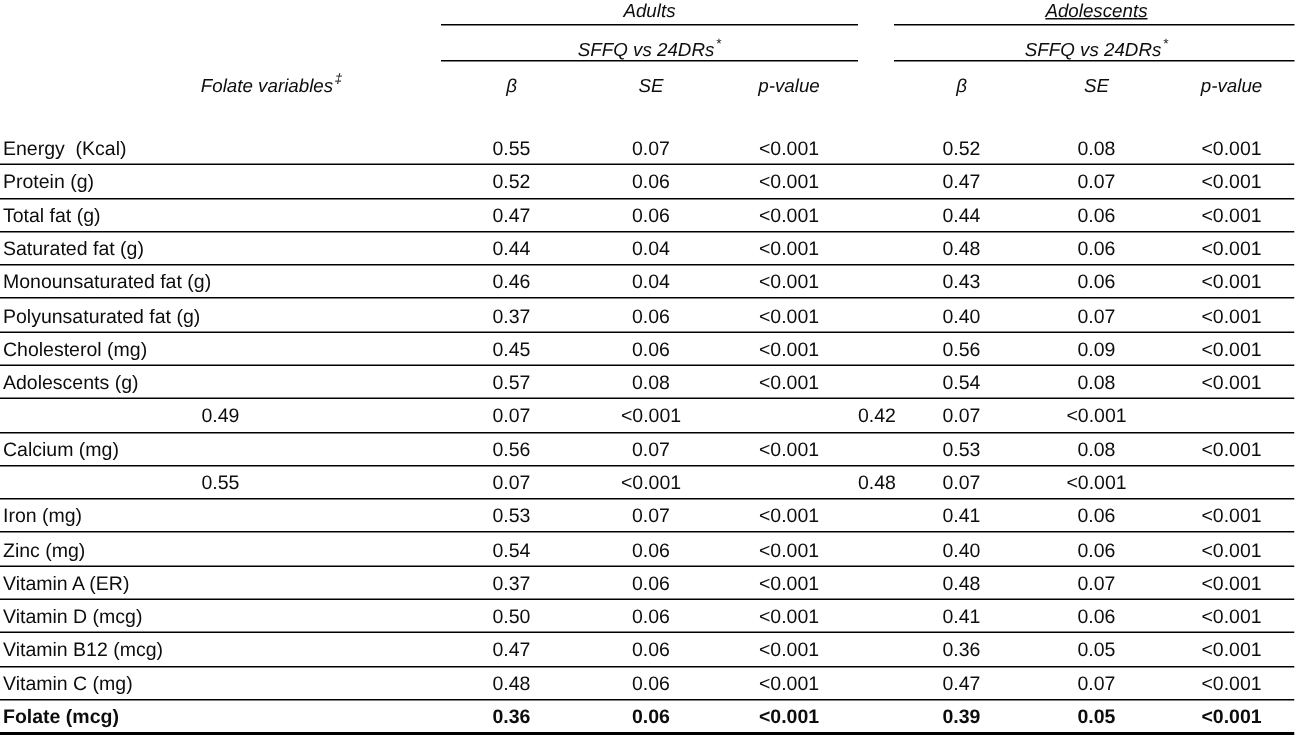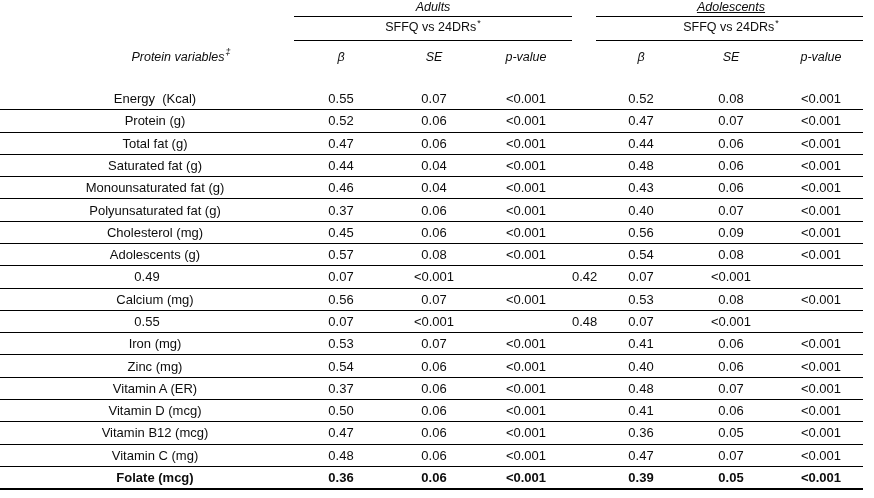--- a/index.html
+++ b/index.html
@@ -23,40 +23,40 @@
   .hA .spanner-adults, .hA .spanner-adol {
     border-bottom: 1px solid #000;
     display: flex; align-items: flex-start; justify-content: center;
     font-style: italic; font-size: 12.5px; line-height: 15px;
   }
   .hB { height: 24px; }
   .hB .sub-adults { grid-column: 2 / span 3; }
   .hB .sub-adol   { grid-column: 6 / span 3; }
   .hB .sub-adults, .hB .sub-adol {
     border-bottom: 1px solid #000;
-    display: flex; align-items: flex-start; justify-content: center;
-    font-size: 12.5px; padding-top: 3px;
+    display: flex; align-items: flex-end; justify-content: center;
+    font-style: italic; font-size: 12.5px; padding-top: 3px;
   }
   .hC { height: 25px; font-style: italic; font-size: 12.5px; }
   .hC .cell { display: flex; align-items: center; justify-content: center; padding-top: 6px; }
   .hC .label-head { justify-content: center; padding-left: 68px; }
   .spacer { height: 22px; }
   sup { font-size: 9px; line-height: 0; vertical-align: super; margin-left: 1px; }
   
   .tbody { height: 402px; display: flex; flex-direction: column; }
   .row {
     flex: 1 1 0;
     display: grid;
     grid-template-columns: 294px 94px 92px 92px 24px 90px 90px 90px 8px;
     border-bottom: 1px solid #000;
     align-items: center;
     font-size: 13px;
   }
   .row:last-child { border-bottom: 2px solid #000; font-weight: bold; }
-  .row .lbl { padding-left: 16px; white-space: nowrap; text-align: center; }
+  .row .lbl { padding-left: 2px; white-space: nowrap; }
   .num { text-align: center; }
 </style>
 </head>
 <body>
 
 <div class="page">
 
   <div class="grid hA">
     <div></div>
     <div class="spanner-adults">
@@ -74,21 +74,21 @@
       <span><span>SFFQ vs 24DRs</span><sup>*</sup></span>
     </div>
     <div style="grid-column:5"></div>
     <div class="sub-adol">
       <span><span>SFFQ vs 24DRs</span><sup>*</sup></span>
     </div>
   </div>
 
   <div class="grid hC">
     <div class="cell label-head">
-      <span><span>Protein variables</span><sup>‡</sup></span>
+      <span><span>Folate variables</span><sup>‡</sup></span>
     </div>
     <div class="cell">β</div>
     <div class="cell">SE</div>
     <div class="cell">p-value</div>
     <div></div>
     <div class="cell">β</div>
     <div class="cell">SE</div>
     <div class="cell">p-value</div>
   </div>
 

